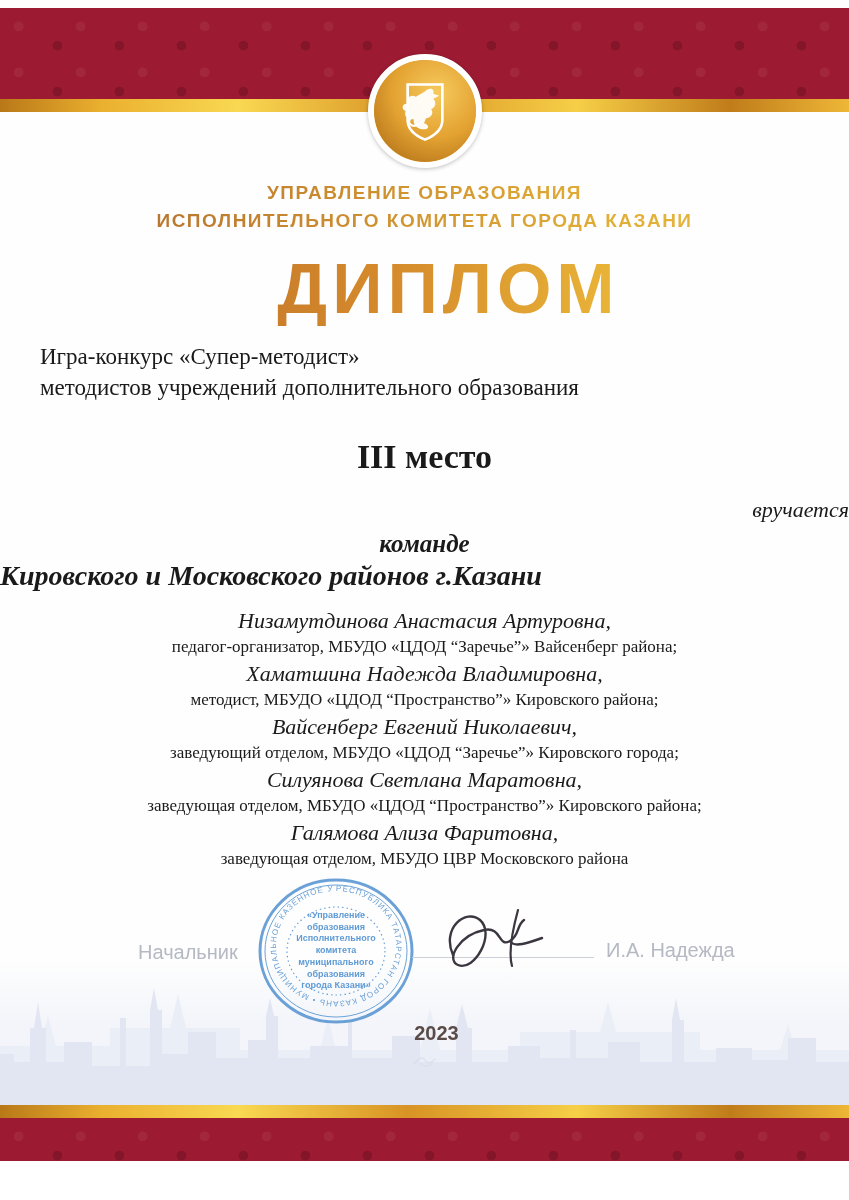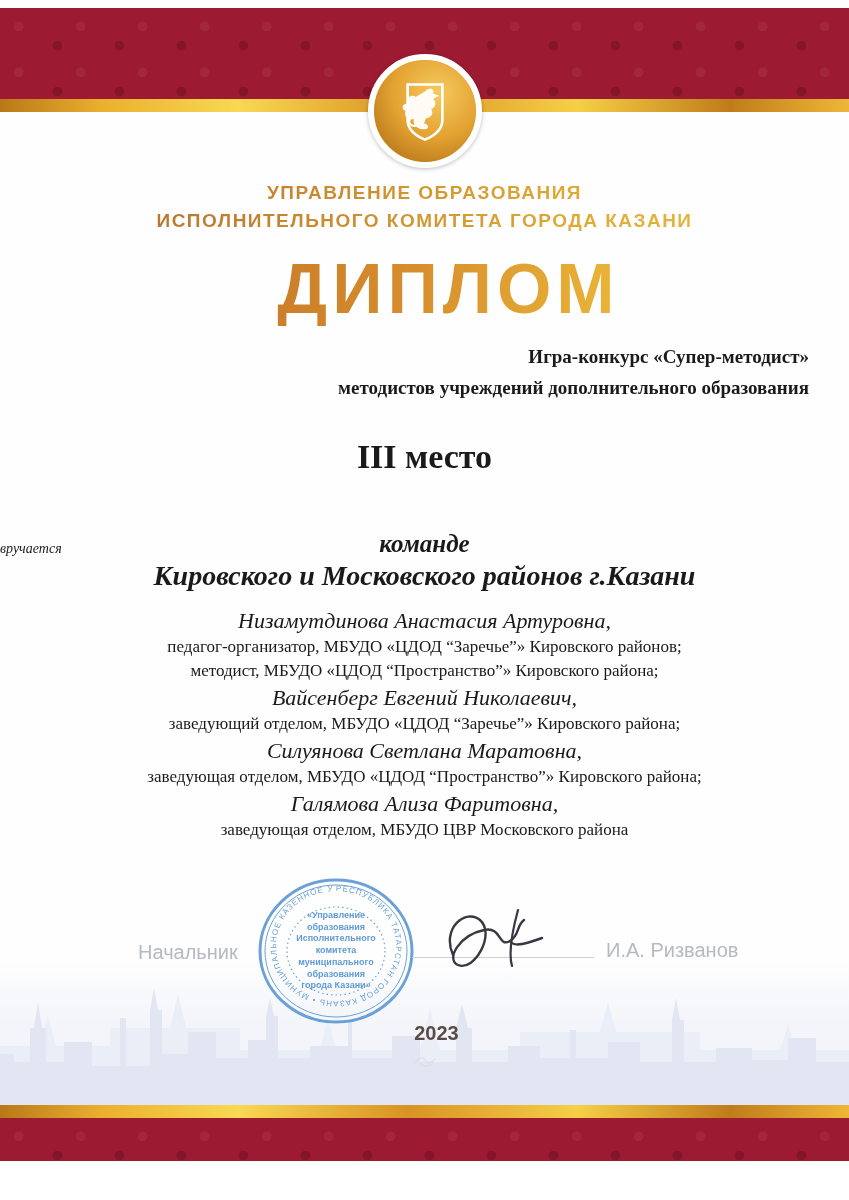--- a/index.html
+++ b/index.html
@@ -44,29 +44,29 @@
   }
   
   .title{
     position:absolute;top:252px;left:0;right:0;text-align:center;
     font-family:"Liberation Sans",sans-serif;font-weight:700;
     font-size:70px;line-height:74px;letter-spacing:5px;
     background:linear-gradient(92deg,#bd6a28 5%,#d68d2c 45%,#f0c23c 80%,#f5cf49 100%);
     -webkit-background-clip:text;background-clip:text;color:transparent;margin-left:48px;
   }
   
-  .event{position:absolute;top:341px;left:40px;right:40px;text-align:right;
-    font-weight:700;font-size:19px;line-height:31px;}
+  .event{position:absolute;top:341px;left:40px;right:40px;text-align:left;
+    font-weight:400;font-size:23px;line-height:31px;}
   .award{position:absolute;top:438px;left:0;right:0;text-align:center;
     font-weight:700;font-size:34px;}
-  .presented{position:absolute;top:497px;left:0;right:0;text-align:left;
-    font-style:italic;font-size:14px;margin-top:44px;}
+  .presented{position:absolute;top:497px;left:0;right:0;text-align:right;
+    font-style:italic;font-size:22px;}
   .recipient1{position:absolute;top:530px;left:0;right:0;text-align:center;
     font-weight:700;font-style:italic;font-size:25px;}
-  .recipient2{position:absolute;top:560px;left:0;right:0;text-align:center;
+  .recipient2{position:absolute;top:560px;left:0;right:0;text-align:left;
     font-weight:700;font-style:italic;font-size:28px;}
   
   .members{position:absolute;top:606px;left:30px;right:30px;text-align:center;}
   .member-name{font-style:italic;font-size:22px;line-height:29px;}
   .member-role{font-size:17px;line-height:24px;}
   
   .chief-label,.signer-name{
     position:absolute;font-family:"Liberation Sans",sans-serif;
     font-size:20px;color:#b5b9c3;z-index:4;
   }
@@ -125,28 +125,29 @@
   </div>
 
   <div class="award">III место</div>
   <div class="presented">вручается</div>
   <div class="recipient1">команде</div>
   <div class="recipient2">Кировского и Московского районов г.Казани</div>
 
   <div class="members">
     <div class="member">
       <div class="member-name">Низамутдинова Анастасия Артуровна,</div>
-      <div class="member-role">педагог-организатор, МБУДО «ЦДОД “Заречье”» Кировского районов;</div>
-    </div>
-    <div class="member">
+      <div class="member-role">педагог-организатор, МБУДО «ЦДОД “Заречье”» Вайсенберг района;</div>
+    </div>
+    <div class="member">
+      <div class="member-name">Хаматшина Надежда Владимировна,</div>
       <div class="member-role">методист, МБУДО «ЦДОД “Пространство”» Кировского района;</div>
     </div>
     <div class="member">
       <div class="member-name">Вайсенберг Евгений Николаевич,</div>
-      <div class="member-role">заведующий отделом, МБУДО «ЦДОД “Заречье”» Кировского района;</div>
+      <div class="member-role">заведующий отделом, МБУДО «ЦДОД “Заречье”» Кировского города;</div>
     </div>
     <div class="member">
       <div class="member-name">Силуянова Светлана Маратовна,</div>
       <div class="member-role">заведующая отделом, МБУДО «ЦДОД “Пространство”» Кировского района;</div>
     </div>
     <div class="member">
       <div class="member-name">Галямова Ализа Фаритовна,</div>
       <div class="member-role">заведующая отделом, МБУДО ЦВР Московского района</div>
     </div>
   </div>
@@ -183,21 +184,21 @@
 образования
 города Казани»</div>
   </div>
 
   <svg class="signature" viewBox="0 0 180 105">
     <path d="M45,65 C33,38 58,18 72,30 C88,44 66,82 50,75 C37,69 52,45 76,40 C94,36 90,58 102,51 C112,45 108,36 116,30 M102,51 C106,58 120,53 134,48" fill="none" stroke="#3c3640" stroke-width="2.4" stroke-linecap="round"></path>
     <path d="M110,20 C104,42 100,62 104,76" fill="none" stroke="#3c3640" stroke-width="2.2" stroke-linecap="round"></path>
   </svg>
   <div class="signature-line"></div>
 
-  <div class="signer-name">И.А. Ризванов</div>
+  <div class="signer-name">И.А. Надежда</div>
 
   <div class="year">2023</div>
   <svg class="mini-dragon" width="28" height="18" viewBox="0 0 28 18">
     <path d="M3,12 C7,6 12,4 14,8 C16,12 20,12 24,7 M10,12 C13,15 18,15 21,12" fill="none" stroke="#d7dbe8" stroke-width="1.6" stroke-linecap="round"></path>
   </svg>
 
   <div class="gold-stripe stripe-bottom"></div>
   <div class="red-band band-bottom"></div>
 
 </div>

